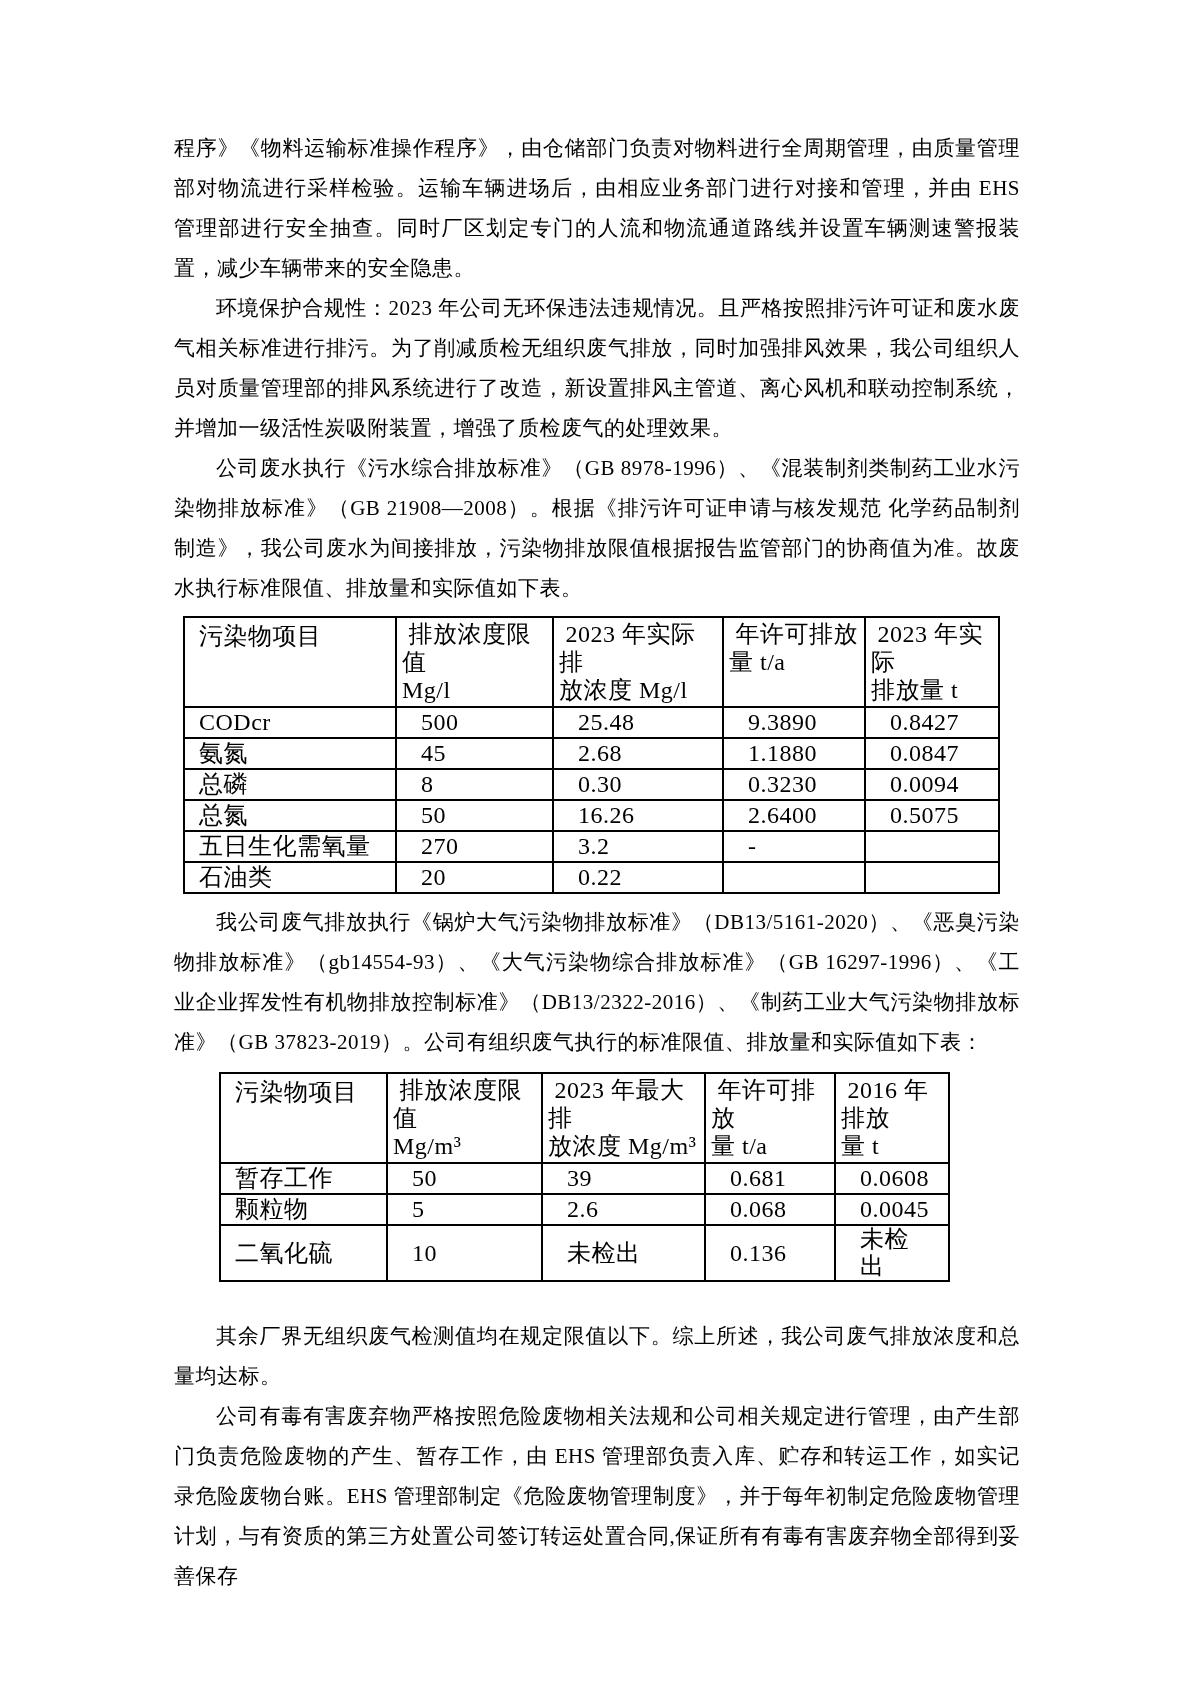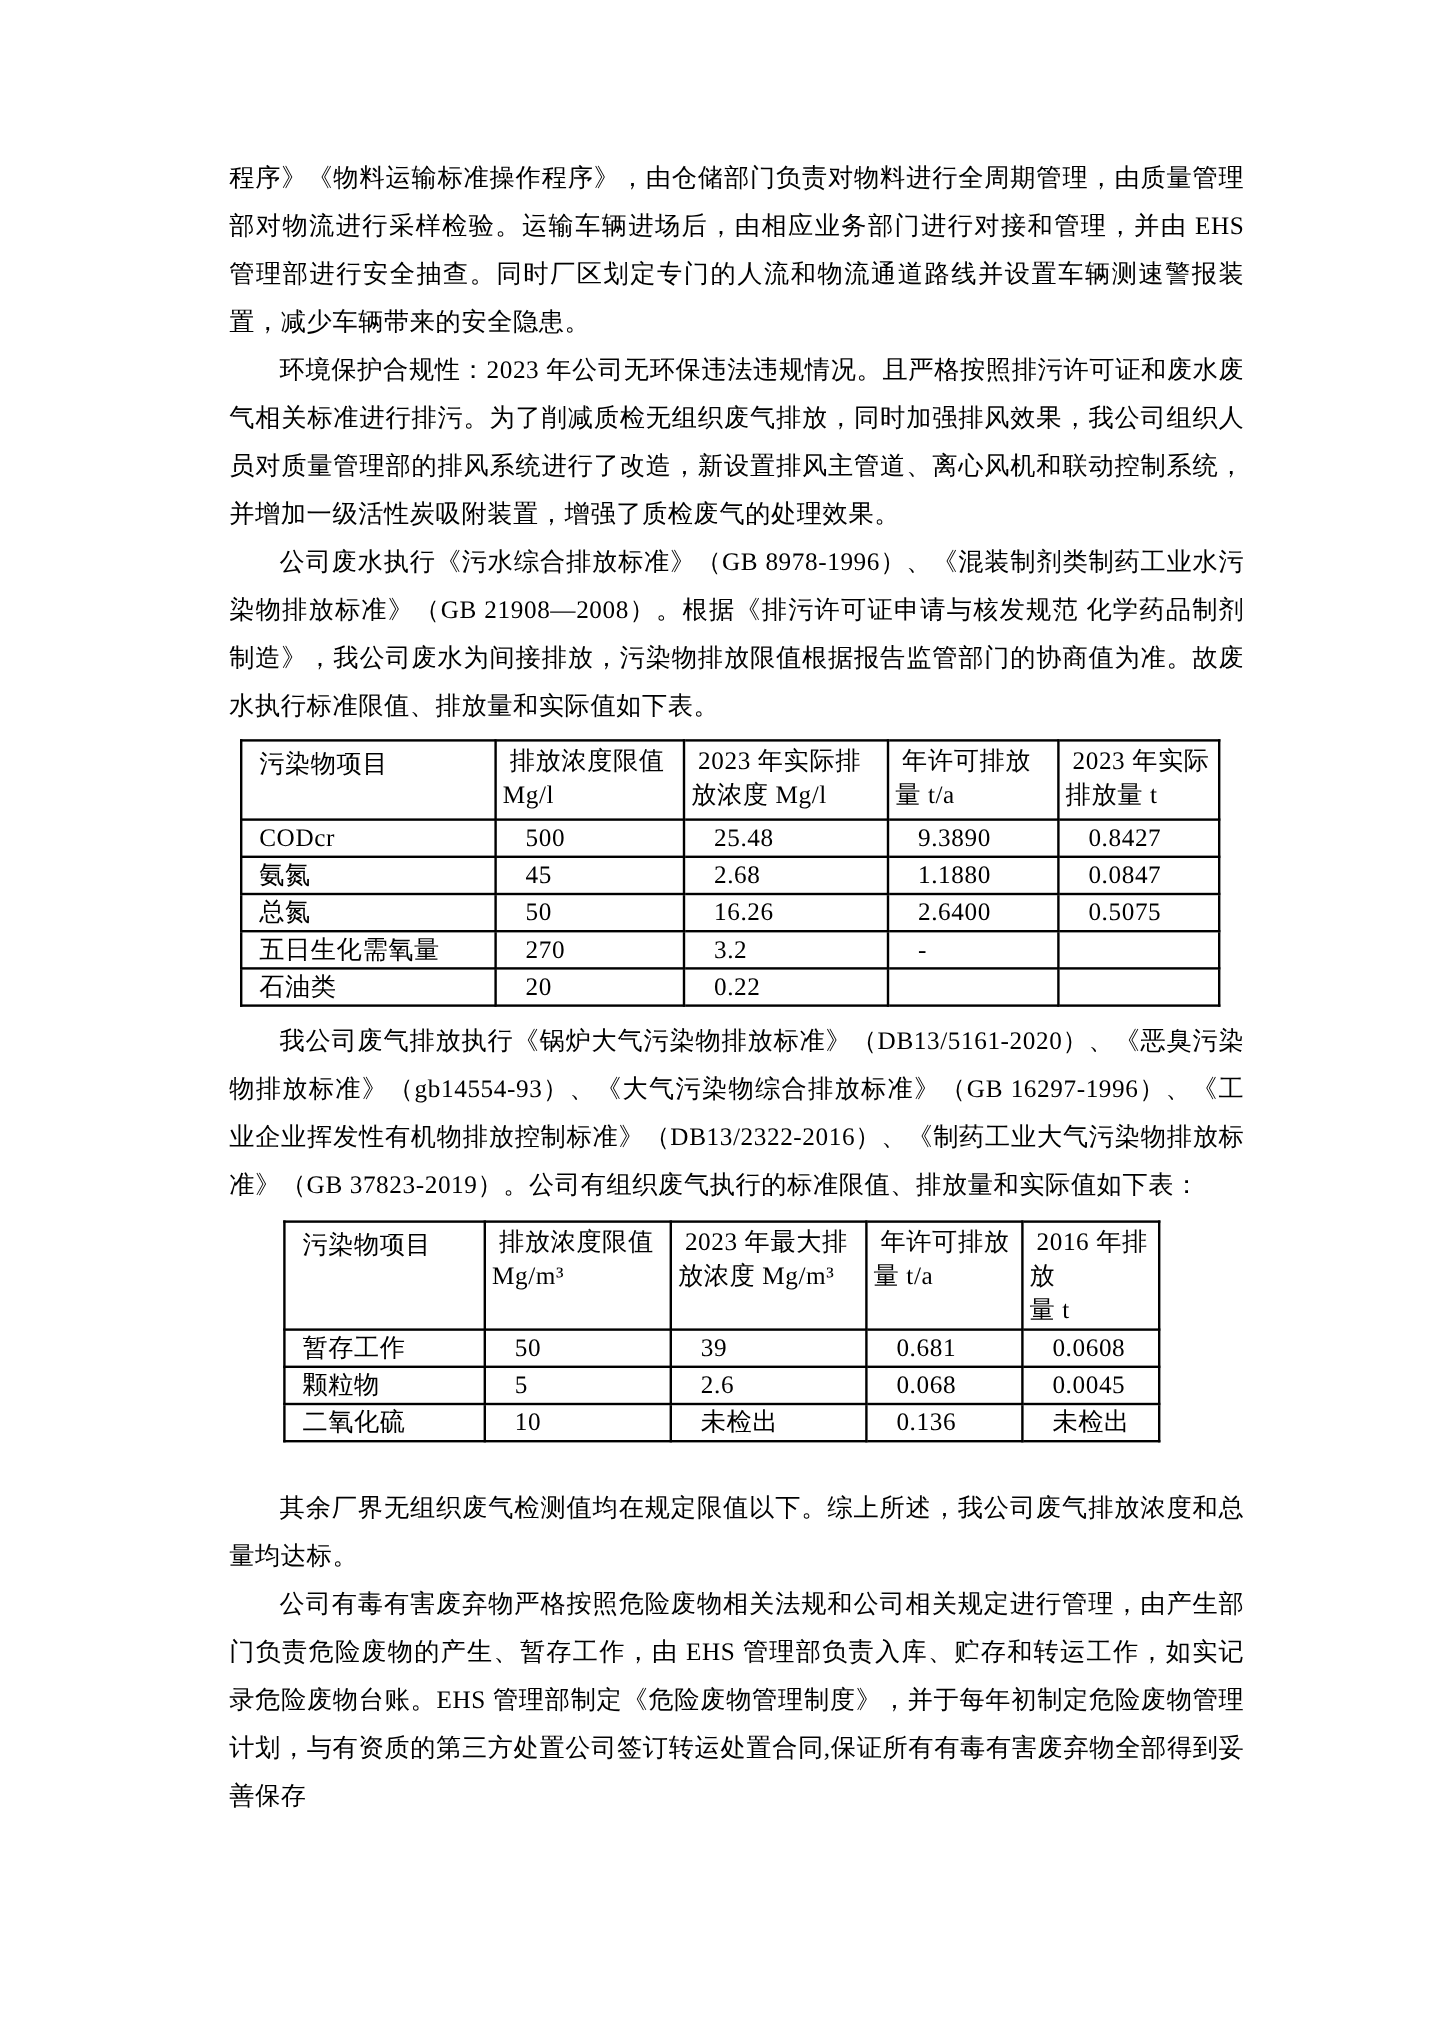--- a/index.html
+++ b/index.html
@@ -10,39 +10,39 @@
     width: 1191px;
     height: 1684px;
     background: #ffffff;
     color: #000000;
     font-family: "Liberation Serif", "DejaVu Serif", serif;
     position: relative;
     overflow: hidden;
   }
   .content {
     position: absolute;
-    left: 191px;
+    left: 174px;
     top: 0;
     width: 846px;
     padding-top: 128px;
   }
   p.body-text {
     margin: 0;
     font-size: 21px;
     line-height: 40px;
     text-align: justify;
     letter-spacing: 0.5px;
   }
   p.indent {
     text-indent: 42px;
   }
   table.doc-table {
     border-collapse: collapse;
     table-layout: fixed;
-    font-size: 21px;
+    font-size: 24px;
   }
   table.doc-table th,
   table.doc-table td {
     border: 2px solid #000000;
     font-weight: normal;
     overflow: hidden;
     letter-spacing: 0.5px;
   }
   table.doc-table th {
     height: 58px;
@@ -114,20 +114,27 @@
         <td>0.8427</td>
       </tr>
       <tr>
         <td class="first-col">氨氮</td>
         <td>45</td>
         <td>2.68</td>
         <td>1.1880</td>
         <td>0.0847</td>
       </tr>
       <tr>
+        <td class="first-col">总磷</td>
+        <td>8</td>
+        <td>0.30</td>
+        <td>0.3230</td>
+        <td>0.0094</td>
+      </tr>
+      <tr>
         <td class="first-col">总氮</td>
         <td>50</td>
         <td>16.26</td>
         <td>2.6400</td>
         <td>0.5075</td>
       </tr>
       <tr>
         <td class="first-col">五日生化需氧量</td>
         <td>270</td>
         <td>3.2</td>

